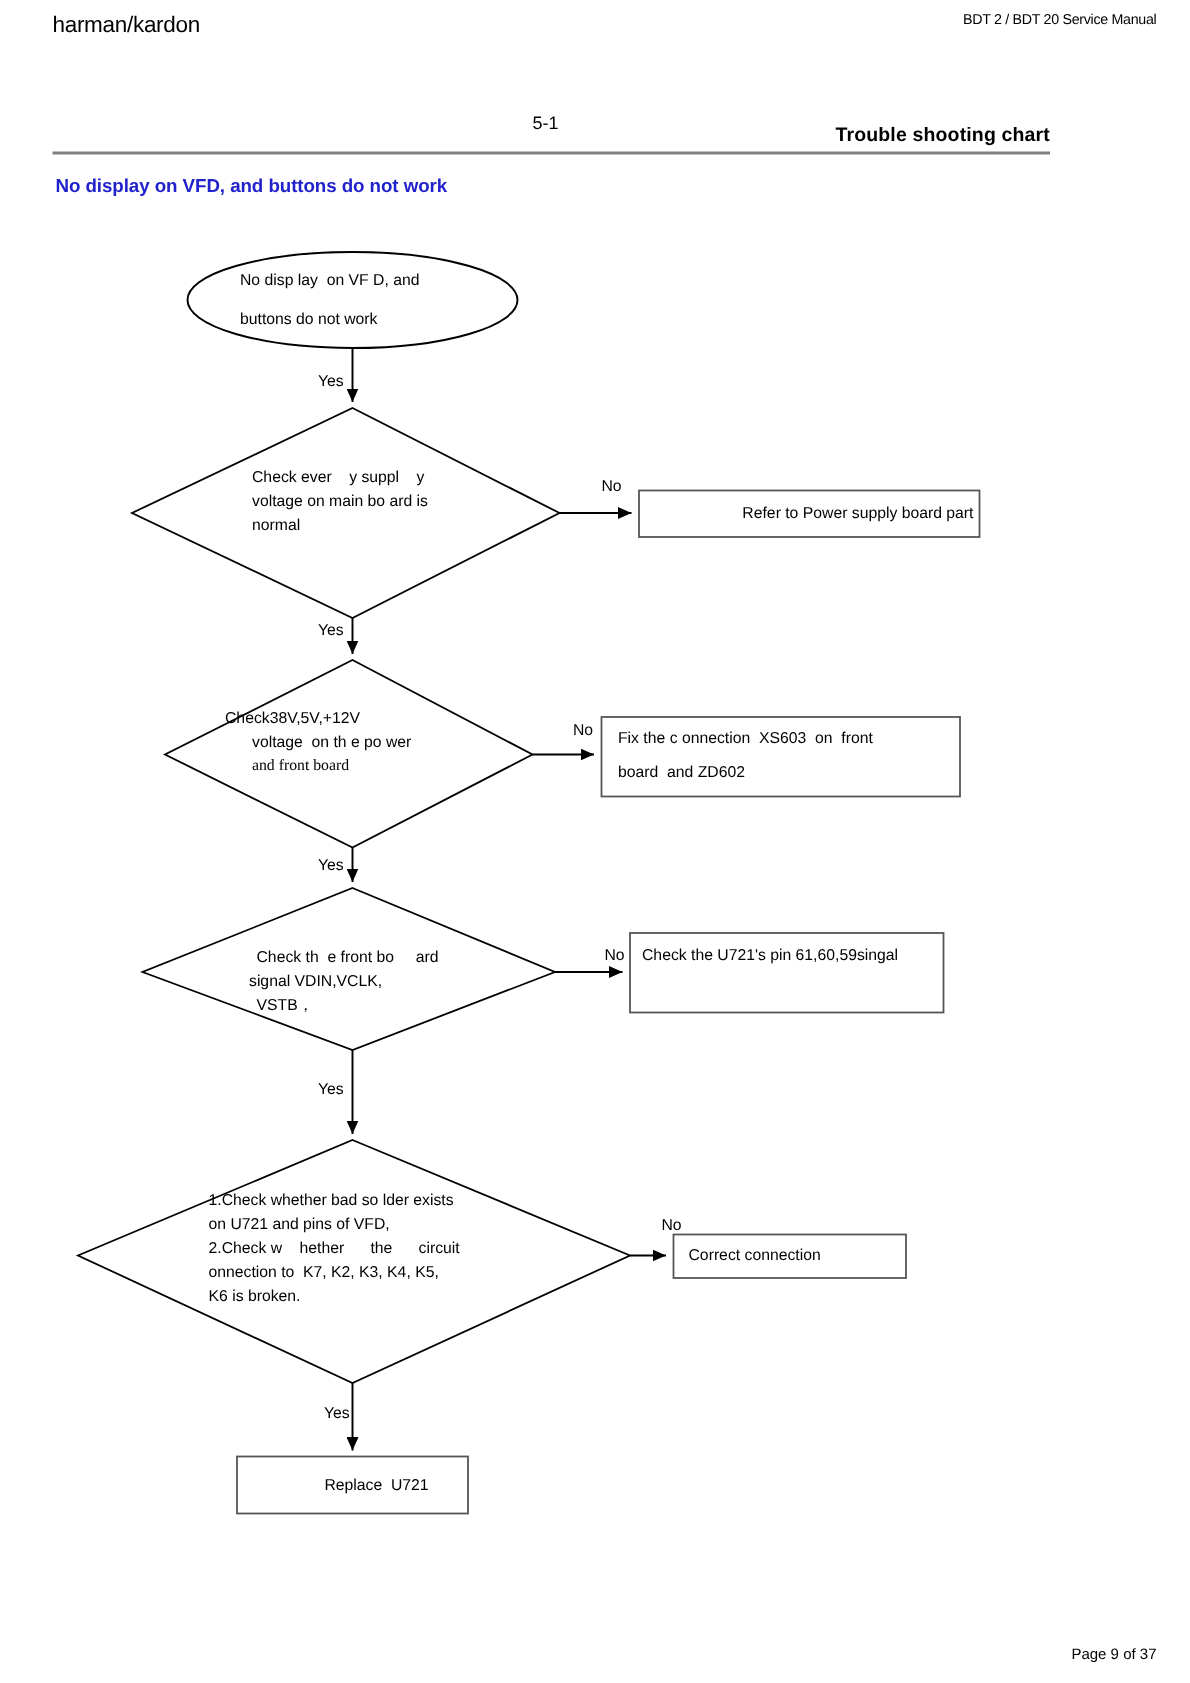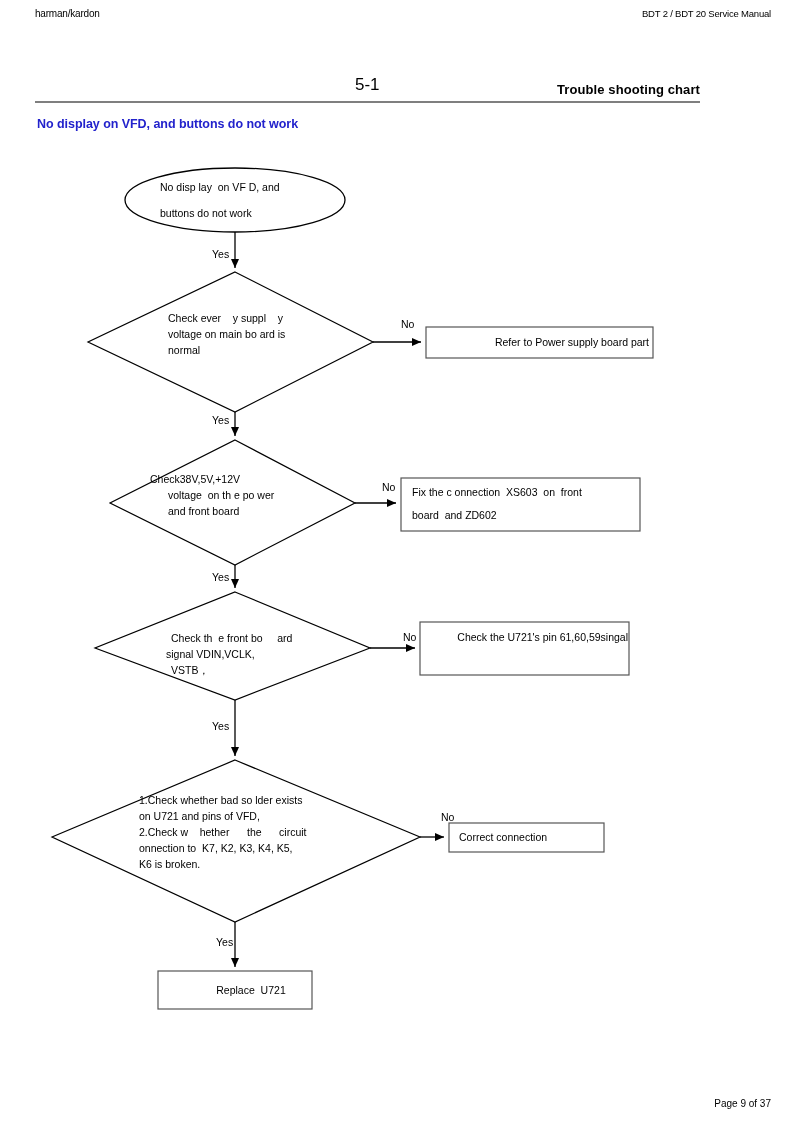--- a/index.html
+++ b/index.html
@@ -17,40 +17,40 @@
     height: 1122px;
     overflow: hidden;
     background: #ffffff;
   }
 
   
   .hdr-left {
     position: absolute;
     left: 35px;
     top: 8px;
-    font-size: 10px;
+    font-size: 15px;
     letter-spacing: -0.2px;
     white-space: nowrap;
   }
   .hdr-right {
     position: absolute;
     right: 22px;
     top: 8px;
     font-size: 9.5px;
     letter-spacing: -0.2px;
     white-space: nowrap;
     text-align: right;
   }
 
   
   .sec-num {
     position: absolute;
     left: 355px;
     top: 75px;
-    font-size: 17px;
+    font-size: 12px;
     white-space: nowrap;
   }
   .sec-title {
     position: absolute;
     right: 93px;
     top: 82px;
     font-size: 13px;
     font-weight: bold;
     letter-spacing: 0.1px;
     white-space: nowrap;
@@ -159,38 +159,38 @@
 
     <div class="node-text oval-text" style="left:160px; top:200px; width:190px;">buttons do not work</div>
     <div class="node-text oval-text" style="left:160px; top:174px; width:190px;">No disp lay  on VF D, and</div>
 
     <div class="node-text" style="left:168px; top:310px; width:200px;">Check ever    y suppl    y</div>
     <div class="node-text" style="left:168px; top:326px; width:200px;">voltage on main bo ard is</div>
     <div class="node-text" style="left:168px; top:342px; width:200px;">normal</div>
 
     <div class="node-text" style="left:150px; top:471px; width:200px;">Check38V,5V,+12V</div>
     <div class="node-text" style="left:168px; top:487px; width:200px;">voltage  on th e po wer</div>
-    <div class="node-text" style="left:168px; top:503px; width:200px;">and front board</div>
+    <div class="node-text" style="left:168px; top:503px; width:200px;font-family:Liberation Serif, serif;">and front board</div>
 
     <div class="node-text" style="left:171px; top:630px; width:210px;">Check th  e front bo     ard</div>
     <div class="node-text" style="left:166px; top:646px; width:210px;">signal VDIN,VCLK,</div>
     <div class="node-text" style="left:171px; top:662px; width:210px;">VSTB，</div>
 
     <div class="node-text" style="left:139px; top:792px; width:230px;">1.Check whether bad so lder exists</div>
     <div class="node-text" style="left:139px; top:808px; width:230px;">on U721 and pins of VFD,</div>
     <div class="node-text" style="left:139px; top:824px; width:230px;">2.Check w    hether      the      circuit</div>
     <div class="node-text" style="left:139px; top:840px; width:230px;">onnection to  K7, K2, K3, K4, K5,</div>
     <div class="node-text" style="left:139px; top:856px; width:230px;">K6 is broken.</div>
 
     <div class="box-text" style="left:434px; top:331px; width:215px;text-align:right;">Refer to Power supply board part</div>
 
     <div class="box-text" style="left:412px; top:481px; width:222px;">Fix the c onnection  XS603  on  front</div>
     <div class="box-text" style="left:412px; top:504px; width:222px;">board  and ZD602</div>
 
-    <div class="box-text" style="left:428px; top:626px; width:200px;text-align:right;">Check the U721's pin 61,60,59singal</div>
+    <div class="box-text" style="left:428px; top:626px; width:200px;">Check the U721's pin 61,60,59singal</div>
 
     <div class="box-text" style="left:459px; top:826px; width:140px;">Correct connection</div>
 
     <div class="box-text" style="left:158px; top:979px; width:154px; text-align:center;padding-left:16px;">Replace  U721</div>
 
     <div class="edge-label" style="left:192px; top:248px;">Yes</div>
     <div class="edge-label" style="left:381px; top:318px;">No</div>
 
     <div class="edge-label" style="left:192px; top:414px;">Yes</div>
     <div class="edge-label" style="left:362px; top:481px;">No</div>

